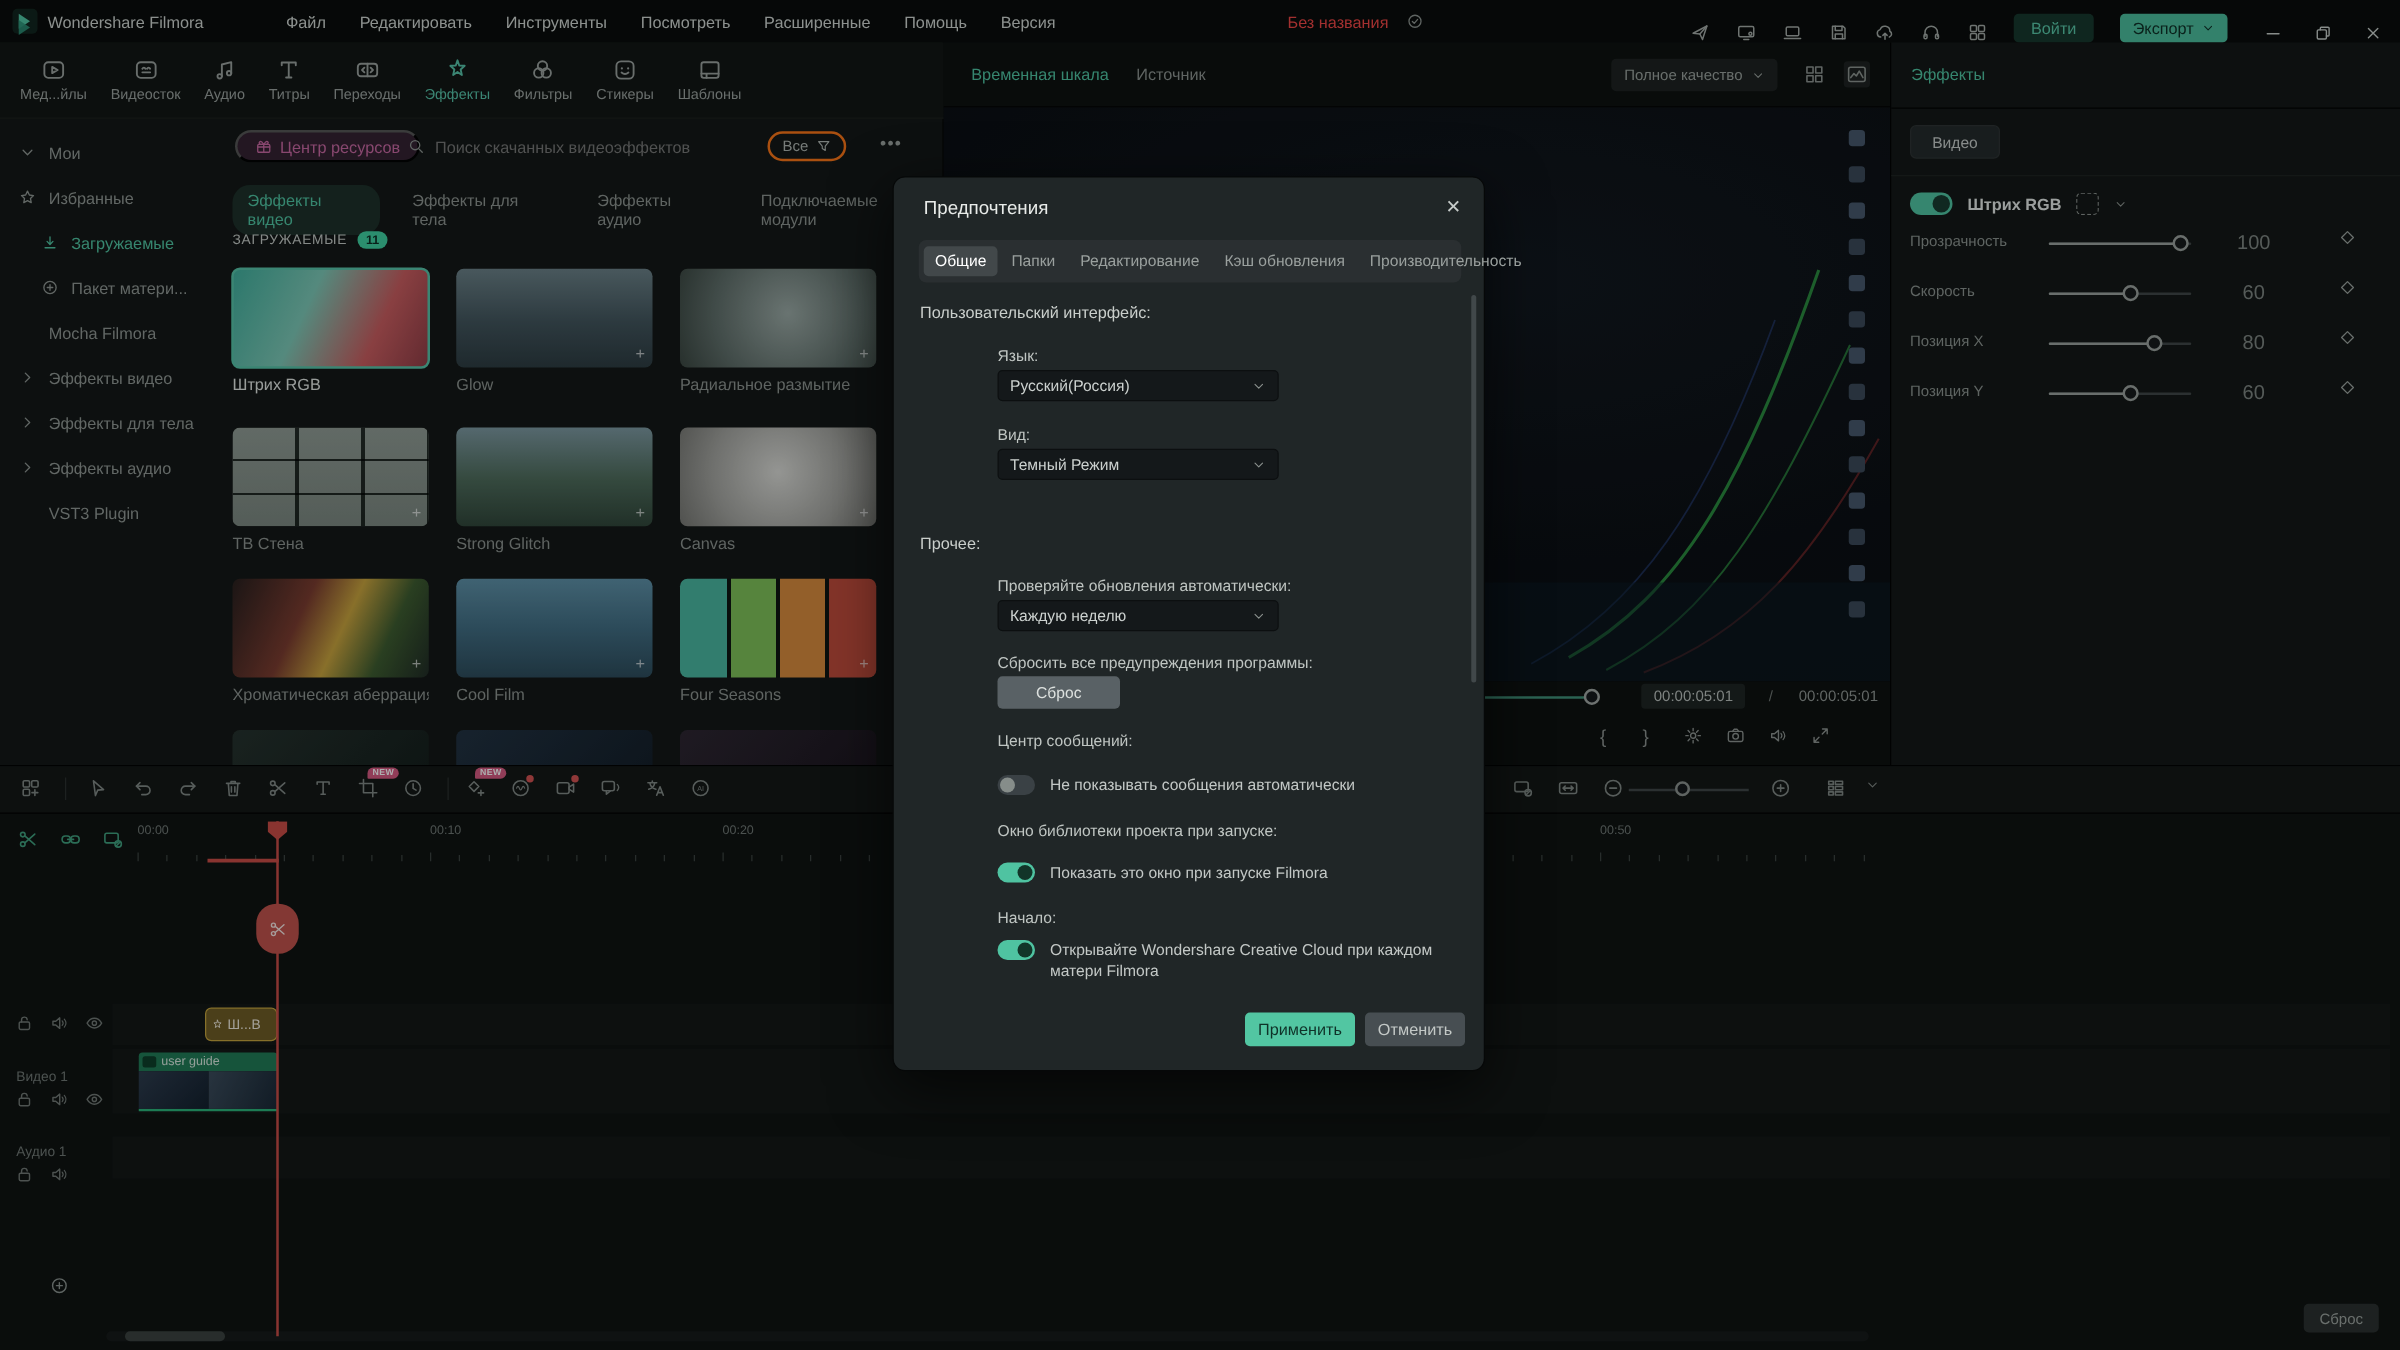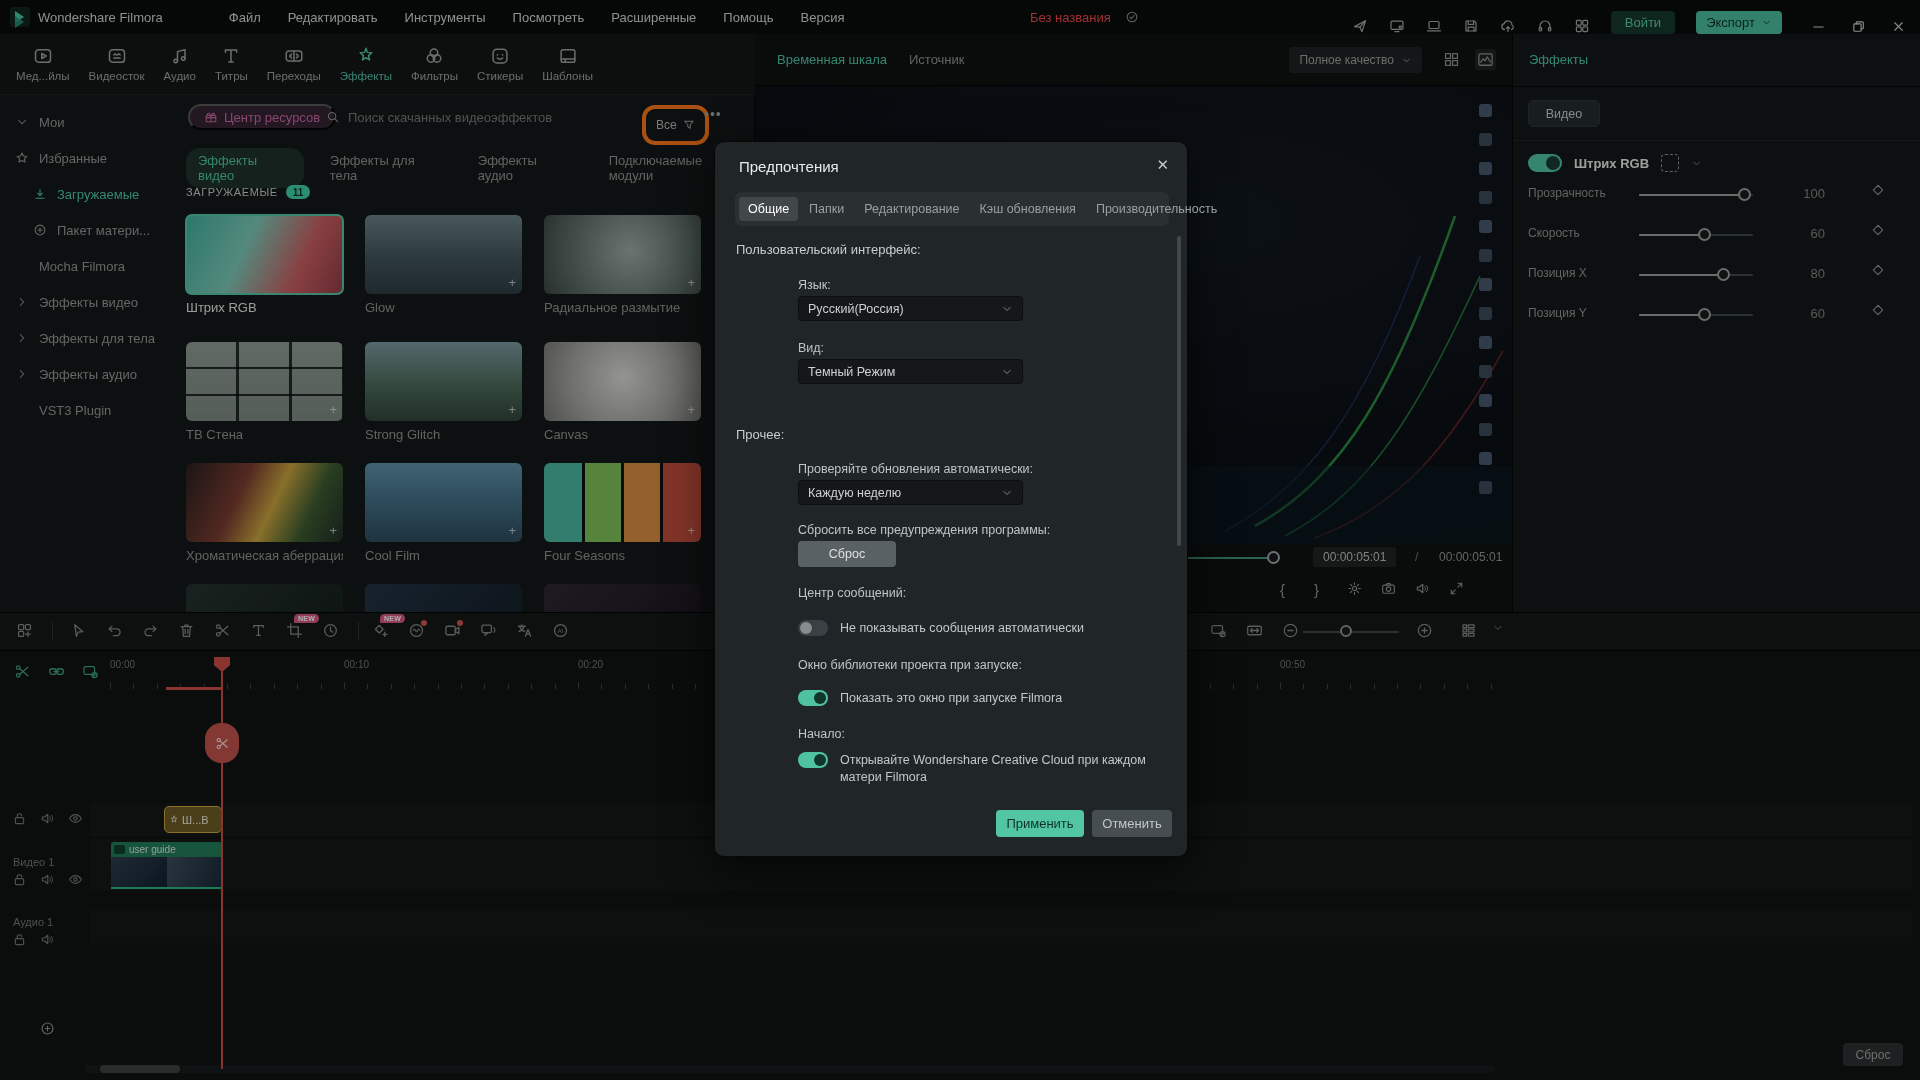--- a/index.html
+++ b/index.html
@@ -39,21 +39,21 @@
   .sbi{display:flex;align-items:center;gap:9px;height:36px;padding-left:14px;font-size:13px;color:#8f9693}
   .sbi .ic{font-size:14px;width:16px}
   .sbi.active{color:#4fc3a1}
   .sbi.plain{padding-left:39px}
 
   
   #browser{left:176px;top:62px;width:579px;height:516px;overflow:hidden}
   #rescenter{left:12px;top:8px;height:26px;background:#332030;color:#c766a1;border-radius:14px;display:flex;align-items:center;gap:6px;padding:0 14px;font-size:13px}
   #searchbox{left:150px;top:8px;width:330px;height:26px;display:flex;align-items:center;gap:8px;color:#8b918e}
   #searchbox input{background:transparent;border:none;outline:none;color:#8b918e;font-size:13px;width:280px}
-  #filterall{left:466px;top:9px;height:24px;border:4px solid #f97316;border-radius:13px;color:#aeb4b1;font-size:12px;display:flex;align-items:center;gap:6px;padding:16px 10px;background:transparent}
+  #filterall{left:438px;top:9px;height:24px;border:2px solid #f97316;border-radius:13px;color:#aeb4b1;font-size:12px;display:flex;align-items:center;gap:6px;padding:0 10px;background:transparent}
   #dots3{left:528px;top:10px;color:#9aa09d;font-size:14px;letter-spacing:1px}
   #btabs{left:10px;top:52px;display:flex;gap:14px}
   .btab{font-size:13px;color:#8b918e;padding:5px 12px;border-radius:14px}
   .btab.active{background:#1c2f29;color:#4fc3a1}
   #secrow{left:10px;top:89px;display:flex;align-items:center;gap:8px}
   #seclabel{font-size:11px;letter-spacing:.6px;color:#c3c8c5}
   #secbadge{background:#3ecfa0;color:#0c2c22;font-size:10px;border-radius:8px;padding:1.5px 7px;font-weight:bold}
   .card{position:absolute;width:157px}
   .thumb{width:157px;height:79px;border-radius:6px;position:relative;overflow:hidden}
   .card.selected .thumb{outline:2px solid #56c2a7;outline-offset:-1px}
@@ -107,21 +107,21 @@
   .tg.on{background:#4fc3a1}
   .tg.on .knob{left:18px;background:#17382e}
   .tg.sm{width:30px;height:16px;border-radius:8px}
   .tg.sm .knob{width:12px;height:12px}
   .tg.sm.on .knob{left:16px;background:#123529}
   .srow{position:absolute;left:0;width:408px;height:34px}
   .slabel{position:absolute;left:15px;top:8px;font-size:12px;color:#8a918e}
   .strack{position:absolute;left:126px;top:16px;width:114px;height:2px;background:#3e4446;border-radius:1px}
   .sfill{position:absolute;left:0;top:0;height:2px;background:#9aa09d;border-radius:1px}
   .shandle{position:absolute;top:-6px;width:13px;height:13px;border-radius:50%;border:2.5px solid #9aa09d;background:#16191a}
-  .sval{position:absolute;left:268px;top:8px;width:44px;text-align:right;font-size:13px;color:#7d8481}
+  .sval{position:absolute;left:268px;top:8px;width:44px;text-align:center;font-size:16px;color:#7d8481}
   .skey{position:absolute;left:358px;top:5px;color:#9aa19e;font-size:14px}
 
   
   #timeline{left:0;top:612px;width:1920px;height:468px;background:#0e1110;border-top:1px solid #000}
   #ttb{left:0;top:0;width:1920px;height:38px;background:#121514;border-bottom:1px solid #000}
   .ti{position:absolute;top:9px;font-size:17px;color:#7f8683}
   .tdiv{position:absolute;top:9px;width:1px;height:18px;background:#2a2e2d}
   .newb{position:absolute;background:#d4577f;color:#fff;font-size:7px;font-weight:bold;border-radius:5px 5px 5px 1px;padding:1px 4px;letter-spacing:.3px}
   .reddot{position:absolute;width:6px;height:6px;border-radius:50%;background:#d25050}
   #tzoom{position:absolute;left:1303px;top:18px;width:96px;height:2px;background:#3e4446}

